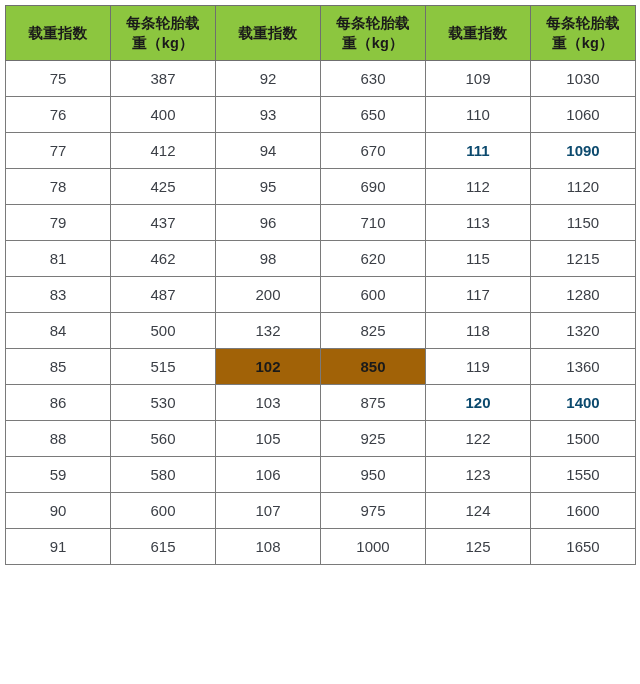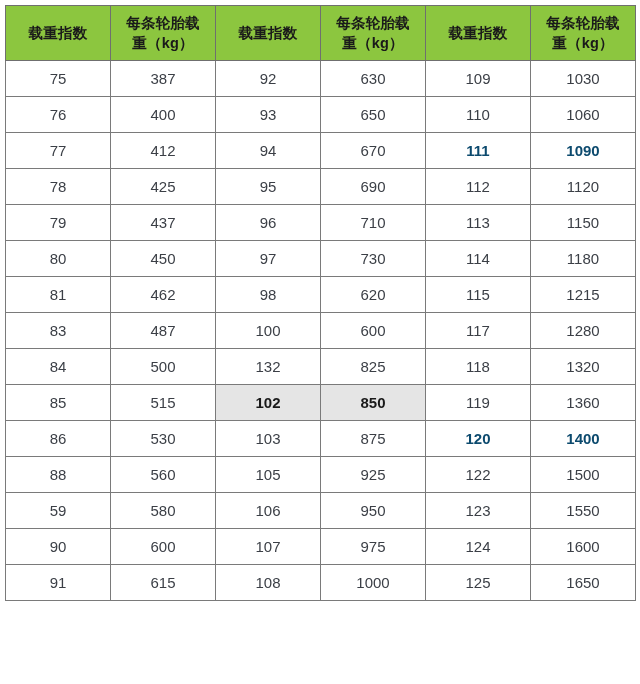--- a/index.html
+++ b/index.html
@@ -52,21 +52,21 @@
     border: 1px solid #7a7a7a;
     background: #ffffff;
     padding: 0 2px;
     white-space: nowrap;
   }
   tbody td.bold-cell {
     font-weight: bold;
     color: #0c4a6e;
   }
   tbody td.hl-cell {
-    background: #e5e5e5;
+    background: #a16207;
     font-weight: bold;
     color: #1a1a1a;
   }
 </style>
 </head>
 <body>
 
 <div id="load-index-table-wrap">
   <table class="load-index-table">
     <colgroup>
@@ -137,39 +137,31 @@
         </tr>
         <tr>
           <td>79</td>
           <td>437</td>
           <td>96</td>
           <td>710</td>
           <td>113</td>
           <td>1150</td>
         </tr>
         <tr>
-          <td>80</td>
-          <td>450</td>
-          <td>97</td>
-          <td>730</td>
-          <td>114</td>
-          <td>1180</td>
-        </tr>
-        <tr>
           <td>81</td>
           <td>462</td>
           <td>98</td>
           <td>620</td>
           <td>115</td>
           <td>1215</td>
         </tr>
         <tr>
           <td>83</td>
           <td>487</td>
-          <td>100</td>
+          <td>200</td>
           <td>600</td>
           <td>117</td>
           <td>1280</td>
         </tr>
         <tr>
           <td>84</td>
           <td>500</td>
           <td>132</td>
           <td>825</td>
           <td>118</td>

